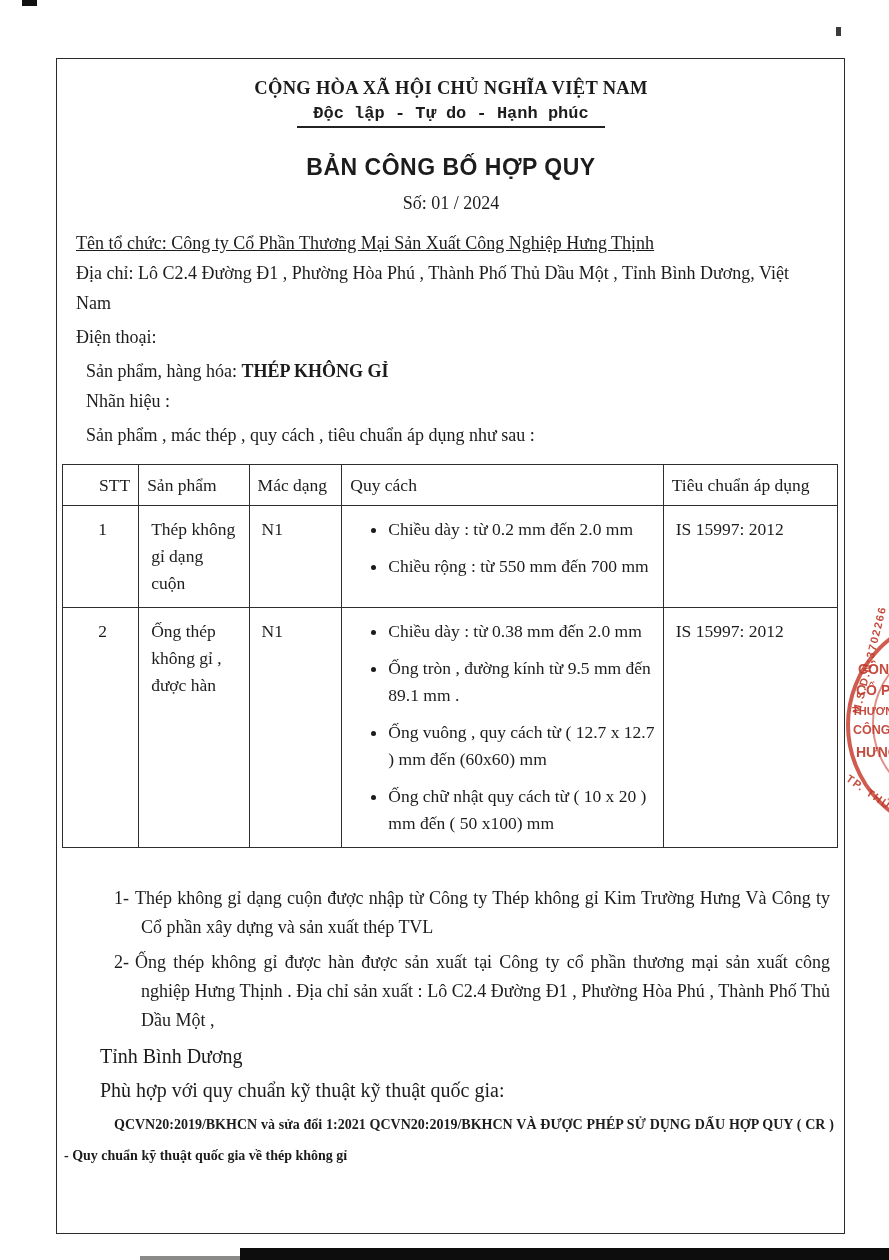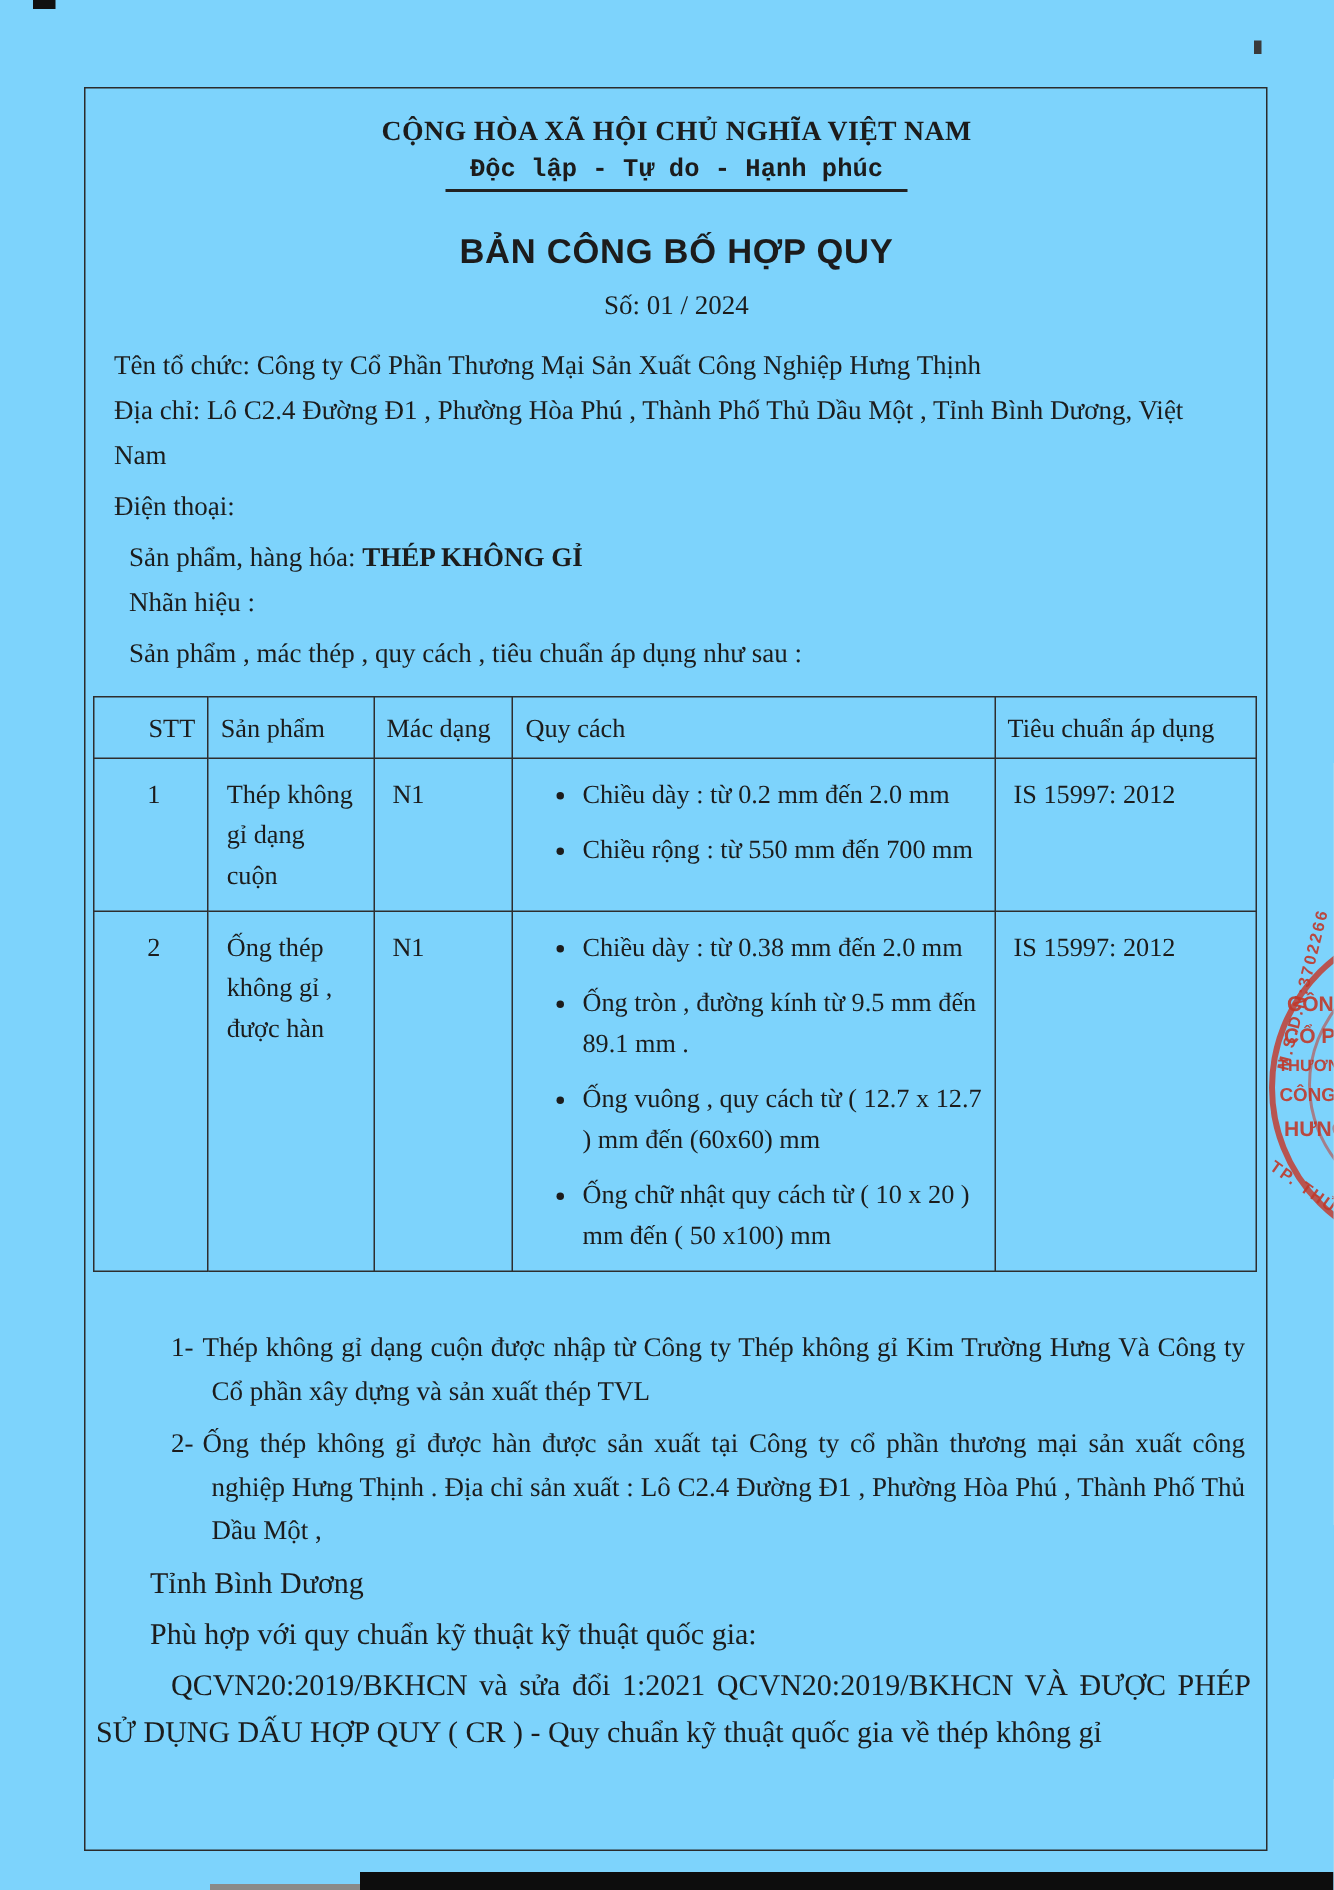--- a/index.html
+++ b/index.html
@@ -3,21 +3,21 @@
 <meta charset="utf-8">
 <style>
   html,body { margin:0; padding:0; }
   body {
     width:889px; height:1260px;
     font-family:"Liberation Serif", serif;
     background:#e9e9e6;
   }
   .page {
     position:relative; width:889px; height:1260px;
-    background:#7dd3fc; overflow:hidden; color:#1c1c1c;
+    background:#ffffff; overflow:hidden; color:#1c1c1c;
   }
   .frame {
     position:absolute; left:56px; top:58px; width:789px; height:1176px;
     border:1.5px solid #2b2b2b; box-sizing:border-box;
   }
   .content {
     position:absolute; left:62px; top:66px; width:778px;
   }
   .center { text-align:center; }
   .national {
@@ -27,21 +27,21 @@
   .motto {
     display:inline-block; font-size:17px; font-weight:bold;
     padding:0 16px 3px 16px; border-bottom:2px solid #222;font-family:Liberation Mono, monospace;
   }
   .doc-title {
     margin:26px 0 0 0; font-family:"Liberation Sans", sans-serif;
     font-size:23px; font-weight:bold; letter-spacing:.5px;
   }
   .doc-number { margin-top:12px; font-size:18px; }
   .p { font-size:18px; line-height:30px; margin:0; padding:0 12px 0 14px; }
-  .p.first { margin-top:14px; }
+  .p.first { margin-top:14px;text-decoration:underline; }
   .p.indent { padding-left:24px; }
   .p.gap-top { margin-top:4px; }
   .bold { font-weight:bold; }
 
   table.spec {
     margin-top:14px; width:776px; border-collapse:collapse;
     font-size:17.5px;
   }
   table.spec th, table.spec td {
     border:1.6px solid #2e2e2e; box-sizing:border-box;
@@ -58,22 +58,22 @@
   ul.specs li:last-child { margin-bottom:0; }
 
   .notes { margin:36px 10px 0 52px; }
   .note {
     font-size:18px; line-height:29px; text-align:justify;
     padding-left:27px; text-indent:-27px; margin-bottom:6px;
   }
   .note-num { padding-right:6px; }
   .closing-line { font-size:20px; line-height:30px; padding-left:38px; margin-top:4px; }
   .final {
-    margin:4px 6px 0 2px; font-size:20px; line-height:31px;
-    text-align:justify; text-indent:50px;
+    margin:4px 6px 0 2px; font-size:14px; line-height:31px;
+    text-align:justify; text-indent:50px;font-weight:bold;
   }
 
   
   .stamp-ring {
     position:absolute; left:846px; top:614px; width:214px; height:214px;
     border:4px solid rgba(198,56,42,.82); border-radius:50%;
   }
   .stamp-ring-inner {
     position:absolute; left:872px; top:640px; width:162px; height:162px;
     border:2px solid rgba(198,56,42,.55); border-radius:50%;

